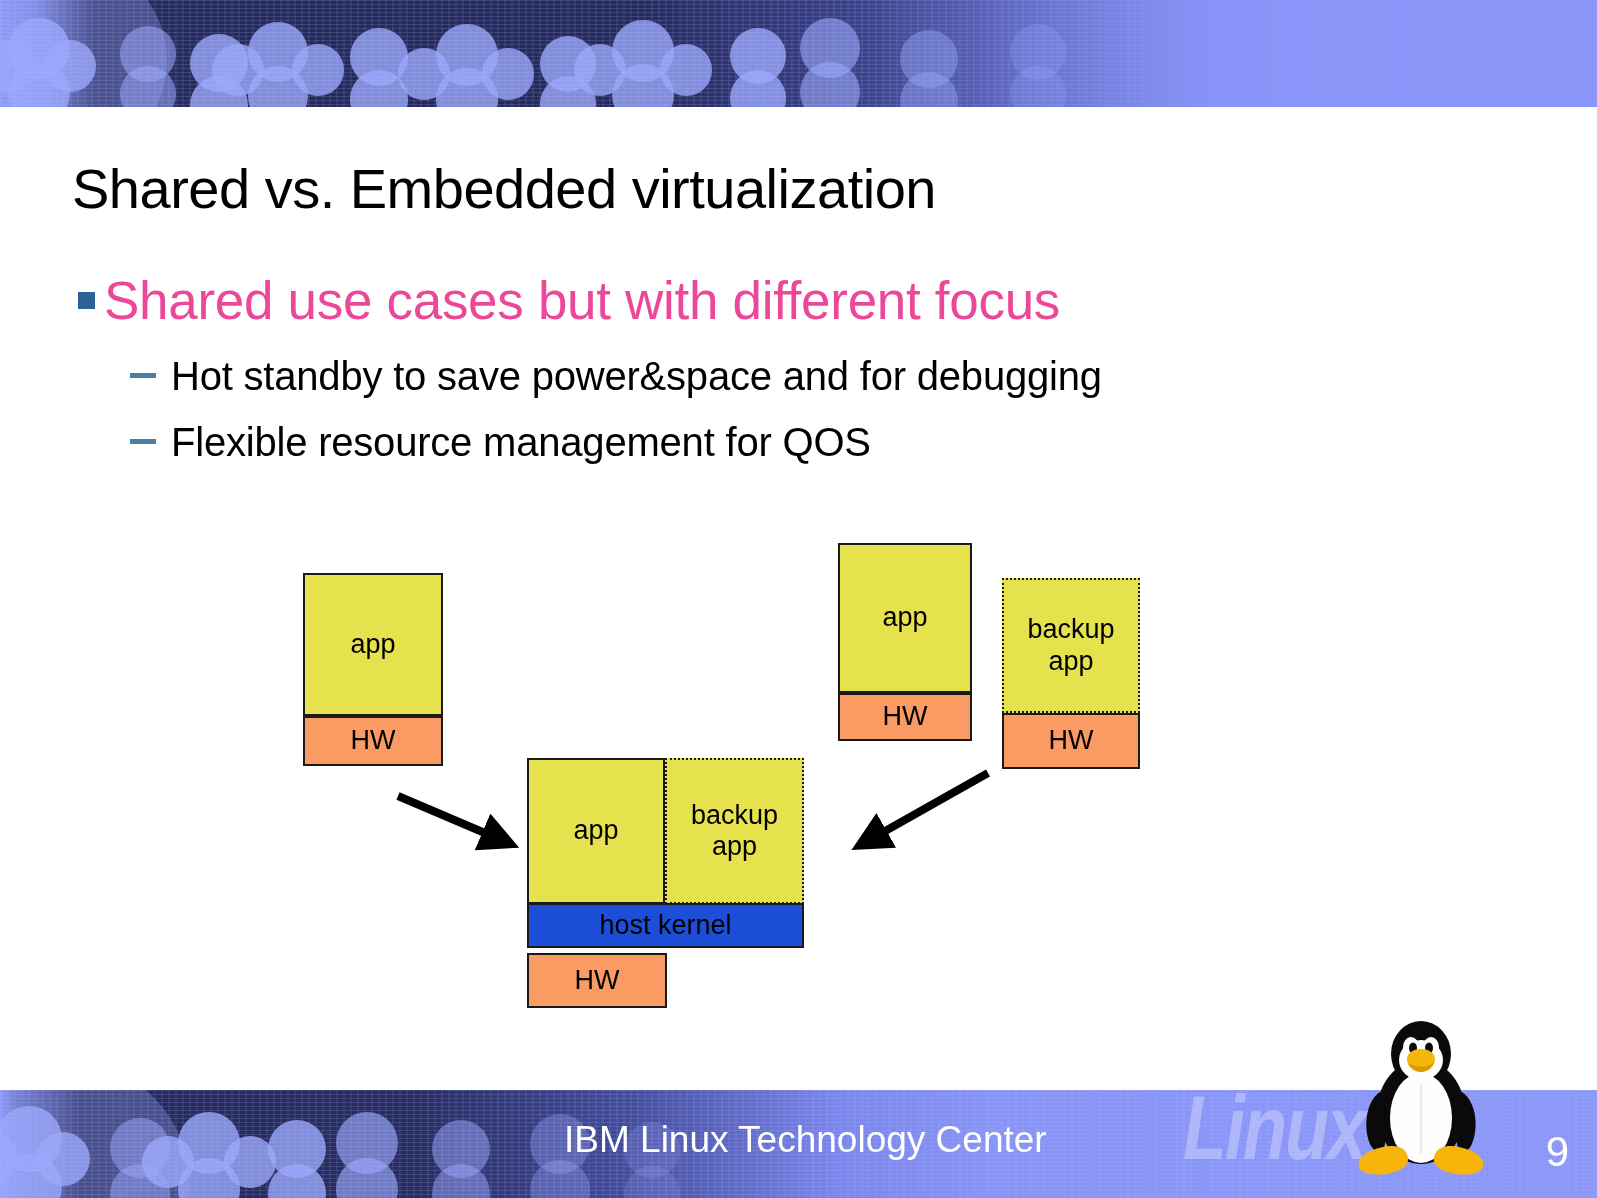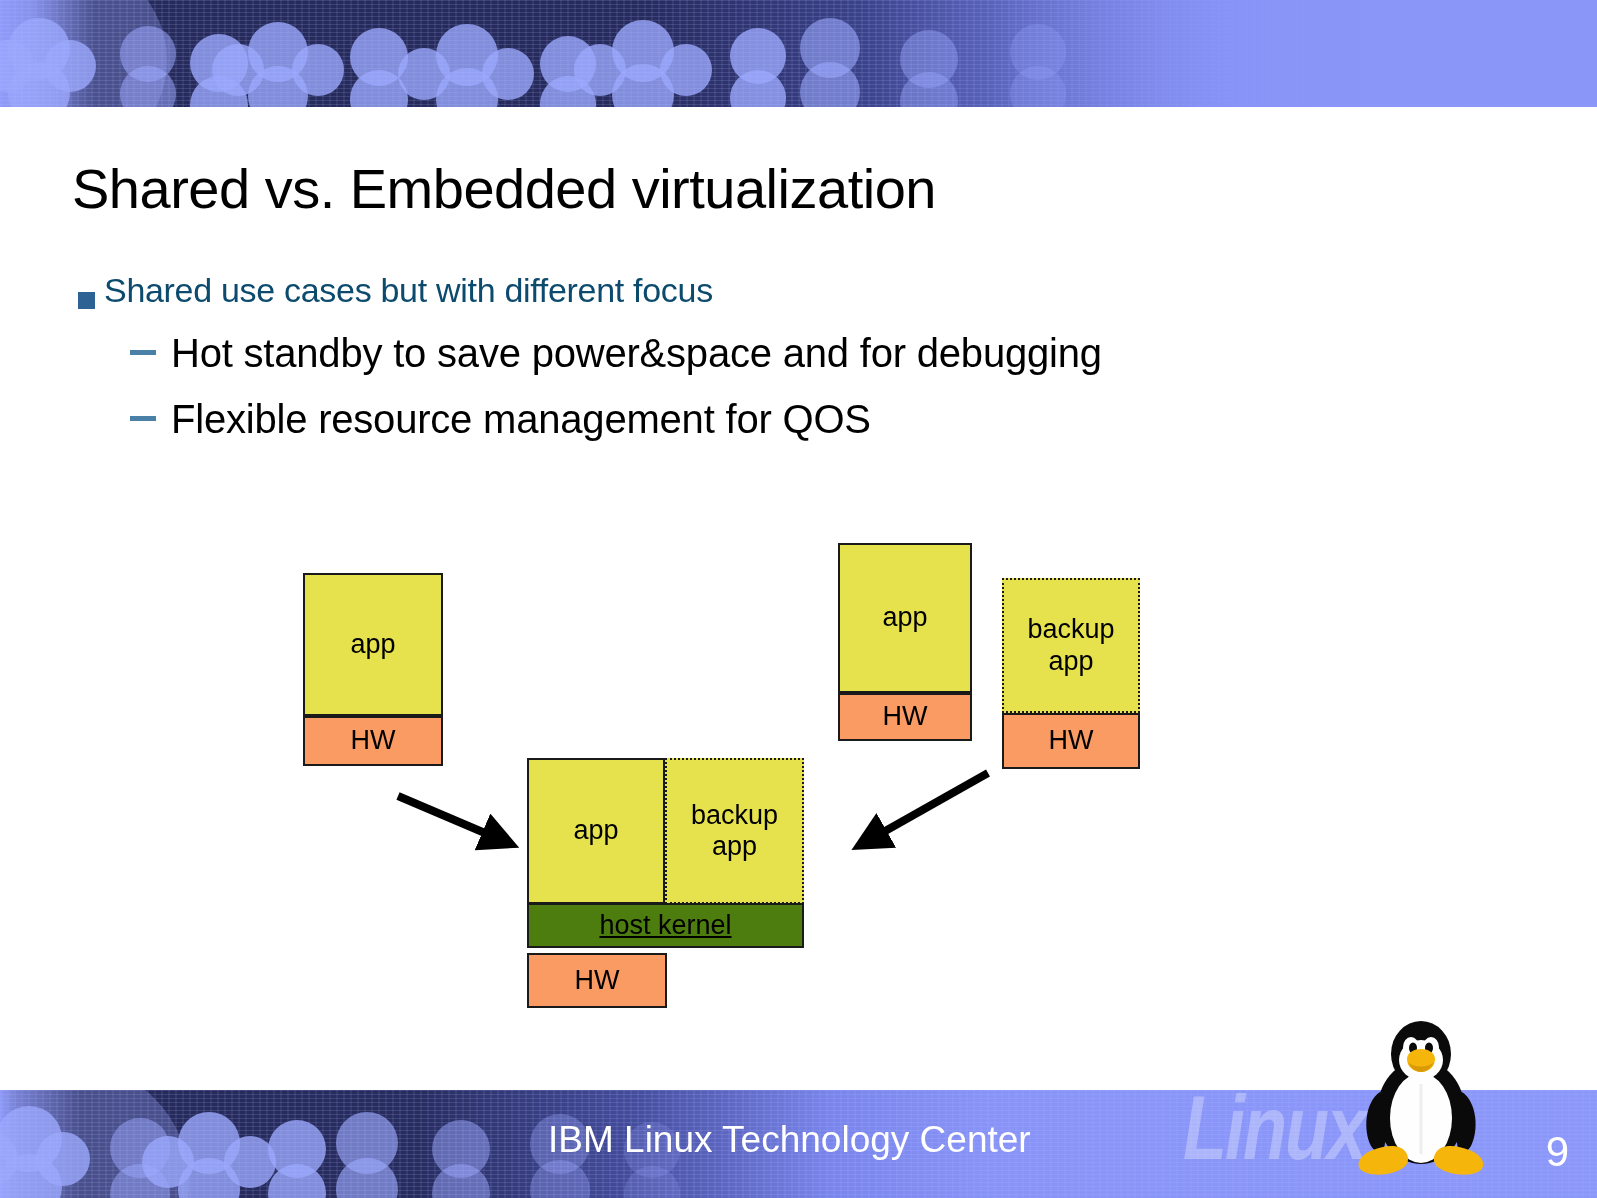--- a/index.html
+++ b/index.html
@@ -109,23 +109,23 @@
   }
   .bullet-square {
     width: 17px;
     height: 17px;
     background: #2d6294;
     margin-top: 22px;
     margin-right: 9px;
     flex: 0 0 auto;
   }
   .bullet-l1-text {
-    font-size: 34px;
+    font-size: 53px;
     line-height: 1.18;
-    color: #0c4a6e;
+    color: #ec4899;
     letter-spacing: -0.3px;
   }
   .bullet-l2 {
     display: flex;
     align-items: flex-start;
     margin-left: 52px;
     margin-bottom: 4px;
   }
   .bullet-dash {
     width: 26px;
@@ -158,21 +158,21 @@
     align-items: center;
     justify-content: center;
     text-align: center;
     font-size: 27px;
     line-height: 1.15;
     color: #000000;
     pointer-events: auto;
   }
   .dbox.yellow { background: #e6e24d; }
   .dbox.orange { background: #fb9b64; }
-  .dbox.green  { background: #4d7c0f; text-decoration: underline; }
+  .dbox.green  { background: #1d4ed8; }
   .dbox.dotted { border: 2px dotted #1a1a1a; }
 
   
   .arrow-svg {
     position: absolute;
     overflow: visible;
     pointer-events: none;
   }
 
   
@@ -191,21 +191,21 @@
         rgba(50,58,132,0.78) 40%,
         rgba(100,112,218,0.40) 52%,
         rgba(130,142,244,0.14) 62%,
         rgba(138,150,248,0.02) 72%,
         rgba(138,150,248,0.00) 100%),
       linear-gradient(to right, #8a96f8 0%, #8893f7 50%, #8b97f9 100%);
     overflow: hidden;
   }
   #footer-text {
     position: absolute;
-    left: 548px;
+    left: 564px;
     top: 1119px;
     font-size: 37px;
     color: #ffffff;
     letter-spacing: 0px;
     white-space: nowrap;
   }
   #linux-watermark {
     position: absolute;
     left: 1183px;
     top: 1076px;

